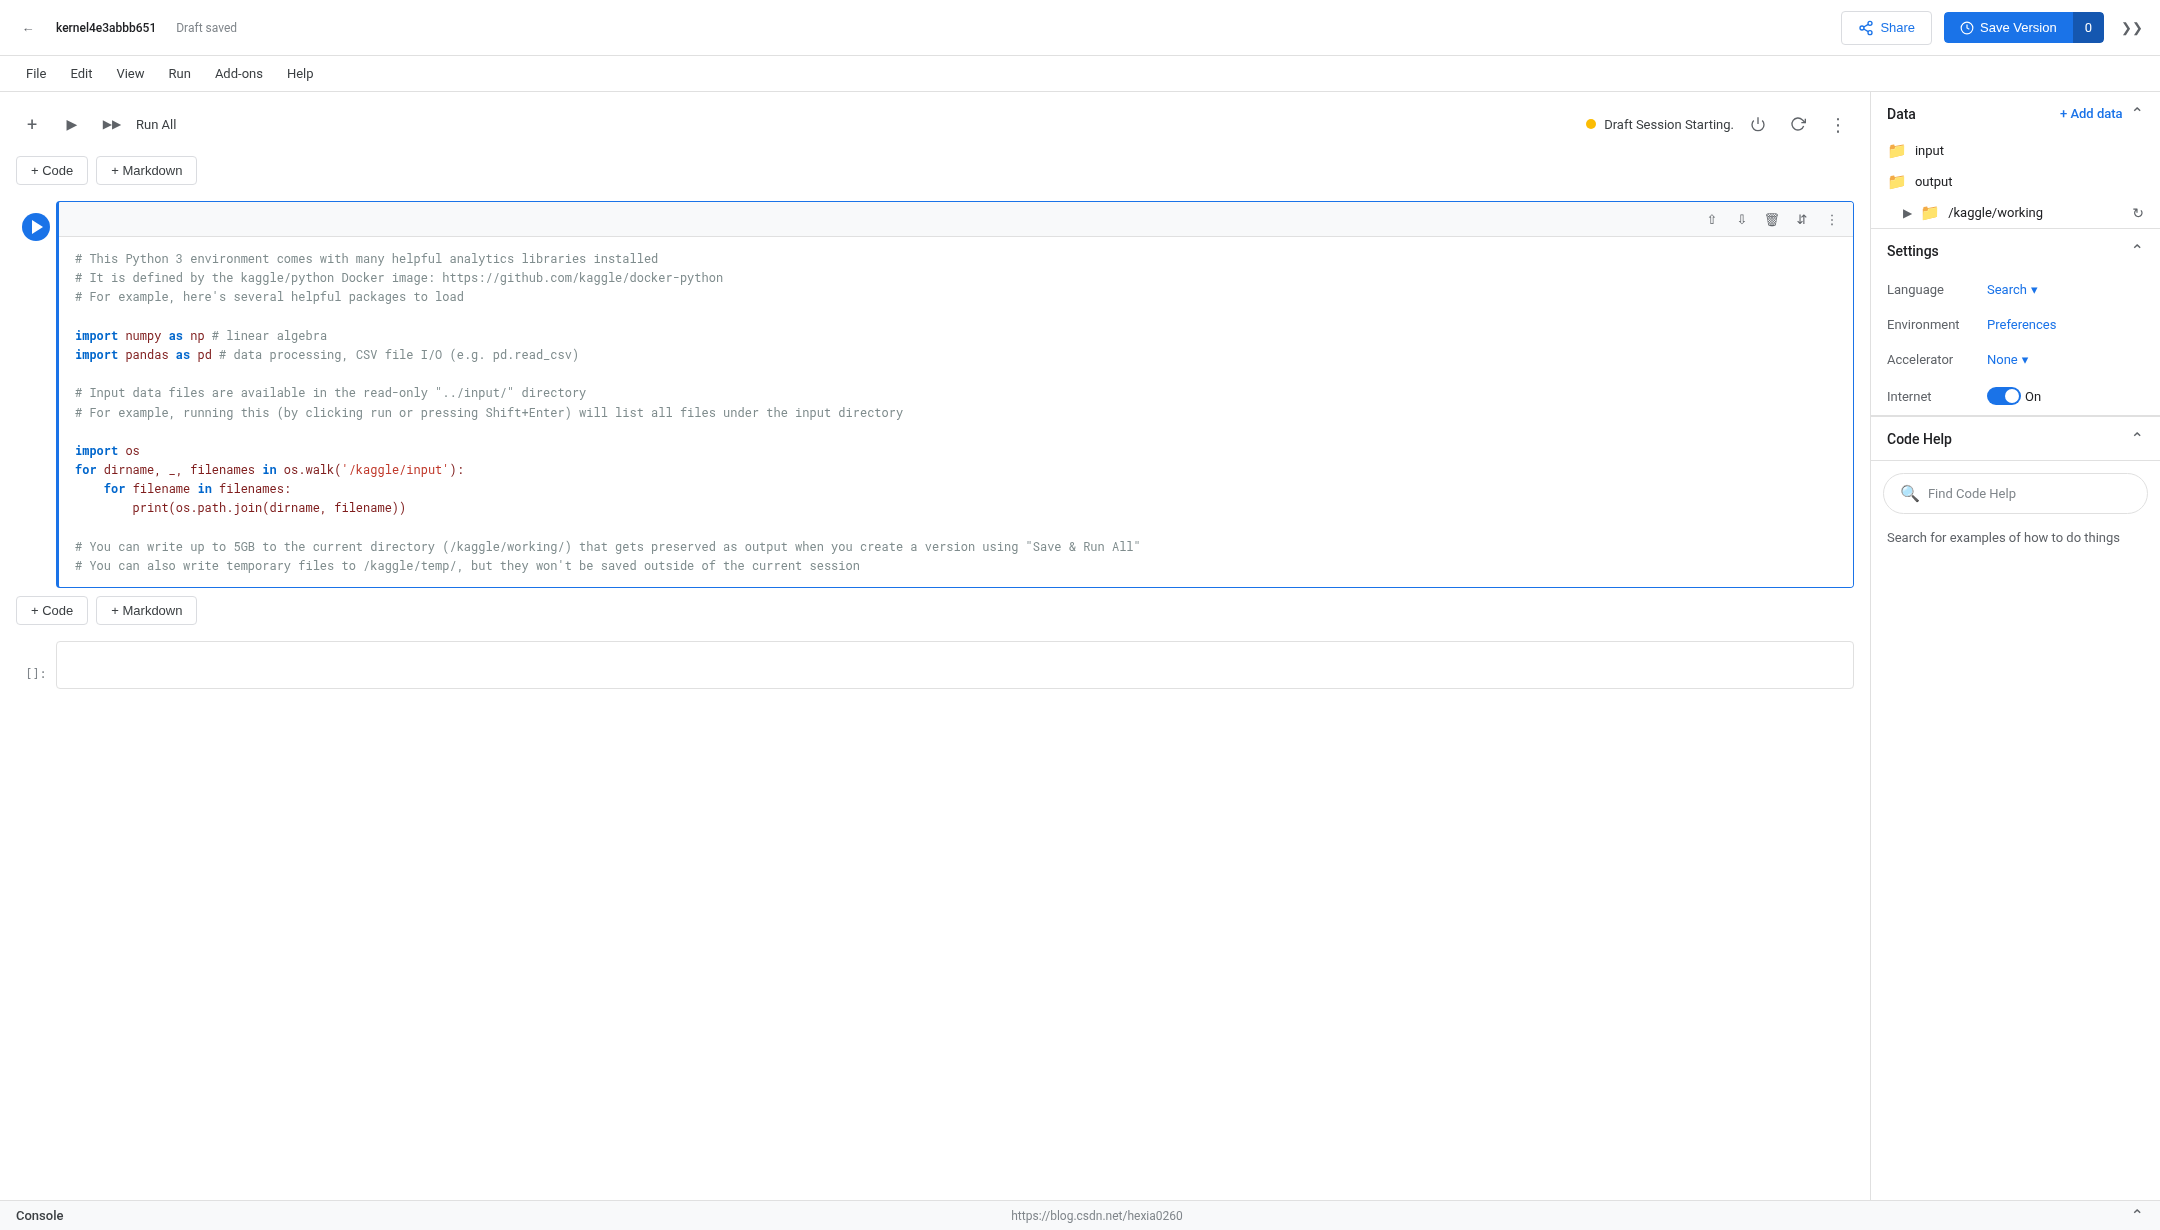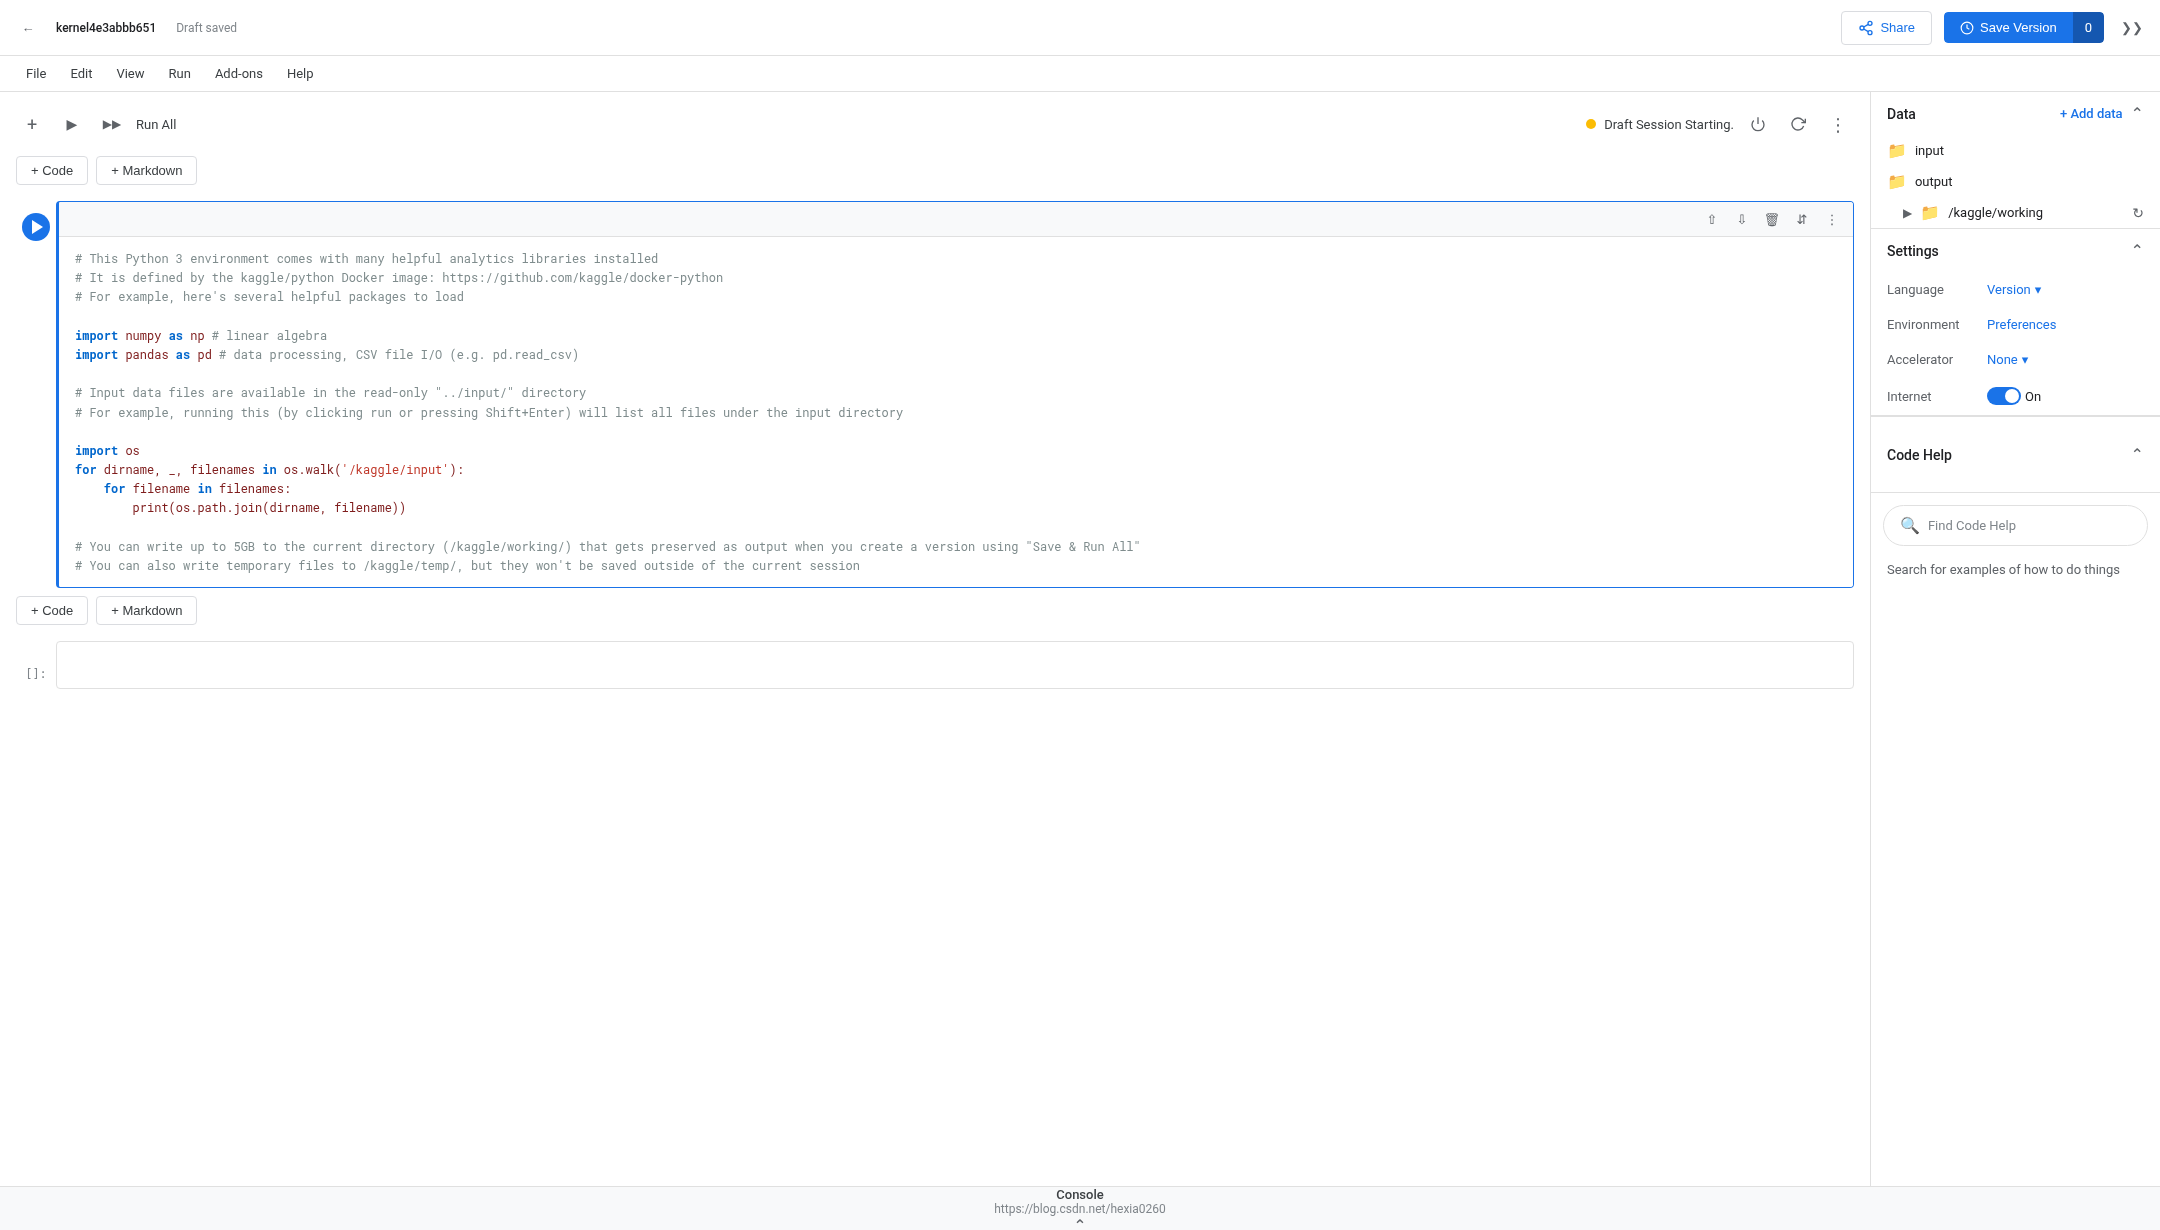--- a/index.html
+++ b/index.html
@@ -76,29 +76,29 @@
     .settings-row { display: flex; align-items: center; padding: 10px 16px; }
     .settings-label { font-size: 13px; color: #5f6368; width: 100px; flex-shrink: 0; }
     .settings-value { font-size: 13px; color: #1a73e8; display: flex; align-items: center; gap: 4px; cursor: pointer; }
     .toggle { display: flex; align-items: center; gap: 4px; }
     .toggle-track { width: 34px; height: 18px; background: #1a73e8; border-radius: 9px; position: relative; cursor: pointer; }
     .toggle-thumb { width: 14px; height: 14px; background: #fff; border-radius: 50%; position: absolute; top: 2px; right: 2px; }
     .toggle-label { font-size: 13px; color: #202124; }
 
     
     .code-help-section { padding: 0; }
-    .code-help-header { display: flex; align-items: center; justify-content: space-between; padding: 28px 16px; border-bottom: 1px solid #e0e0e0; border-top: 1px solid #e0e0e0; }
+    .code-help-header { display: flex; align-items: center; justify-content: space-between; padding: 12px 16px; border-bottom: 1px solid #e0e0e0; border-top: 1px solid #e0e0e0; }
     .code-help-title { font-size: 14px; font-weight: 500; color: #202124; }
     .code-help-search { display: flex; align-items: center; gap: 8px; padding: 10px 16px; border: 1px solid #e0e0e0; margin: 12px; border-radius: 24px; cursor: text; }
     .search-icon-char { color: #5f6368; font-size: 16px; }
     .search-placeholder { color: #80868b; font-size: 13px; }
     .code-help-desc { padding: 4px 16px 12px; font-size: 13px; color: #5f6368; }
 
     
-    .console-bar { height: 44px; background: #f8f9fa; border-top: 1px solid #e0e0e0; display: flex; align-items: center; padding: 0 16px; justify-content: space-between; flex-shrink: 0; flex-direction: column; }
+    .console-bar { height: 30px; background: #f8f9fa; border-top: 1px solid #e0e0e0; display: flex; align-items: center; padding: 0 16px; justify-content: space-between; flex-shrink: 0; }
     .console-label { font-size: 13px; color: #3c4043; font-weight: 500; }
     .console-url { font-size: 12px; color: #80868b; }
     .console-up-arrow { color: #5f6368; font-size: 16px; }
 
     
     ::-webkit-scrollbar { width: 6px; height: 6px; }
     ::-webkit-scrollbar-track { background: #f1f3f4; }
     ::-webkit-scrollbar-thumb { background: #dadce0; border-radius: 3px; }
   </style>
 </head>
@@ -262,21 +262,21 @@
 
     <div class="settings-section sidebar-section">
       <div class="sidebar-section-header">
         <span class="sidebar-section-title">Settings</span>
         <span class="collapse-icon">⌃</span>
       </div>
 
       <div class="settings-row">
         <span class="settings-label">Language</span>
         <div class="settings-value">
-          <span>Version</span>
+          <span>Search</span>
           <span>▾</span>
         </div>
       </div>
 
       <div class="settings-row">
         <span class="settings-label">Environment</span>
         <div class="settings-value">
           <span>Preferences</span>
         </div>
       </div>

